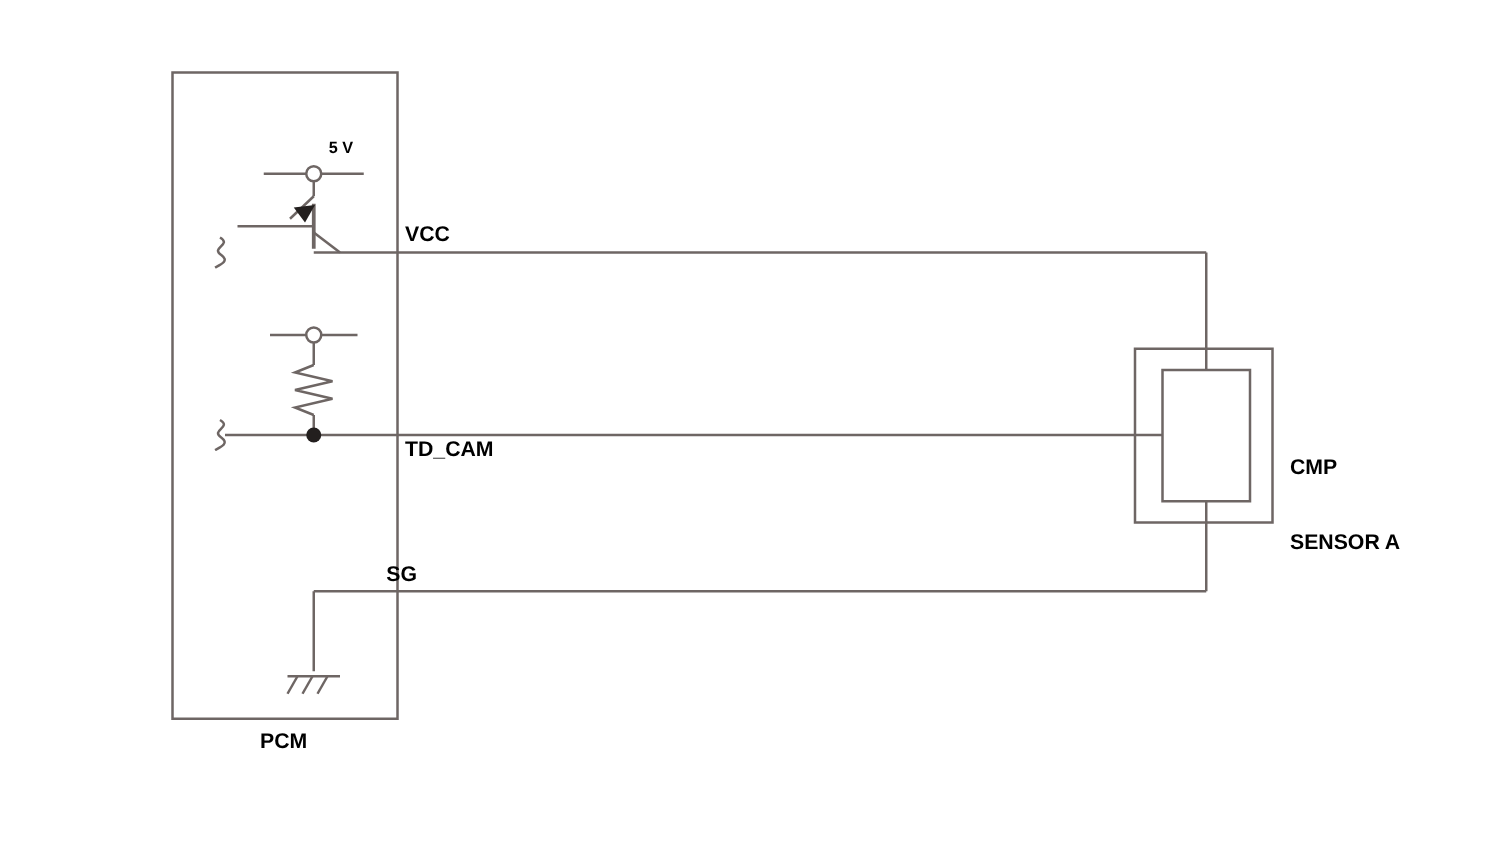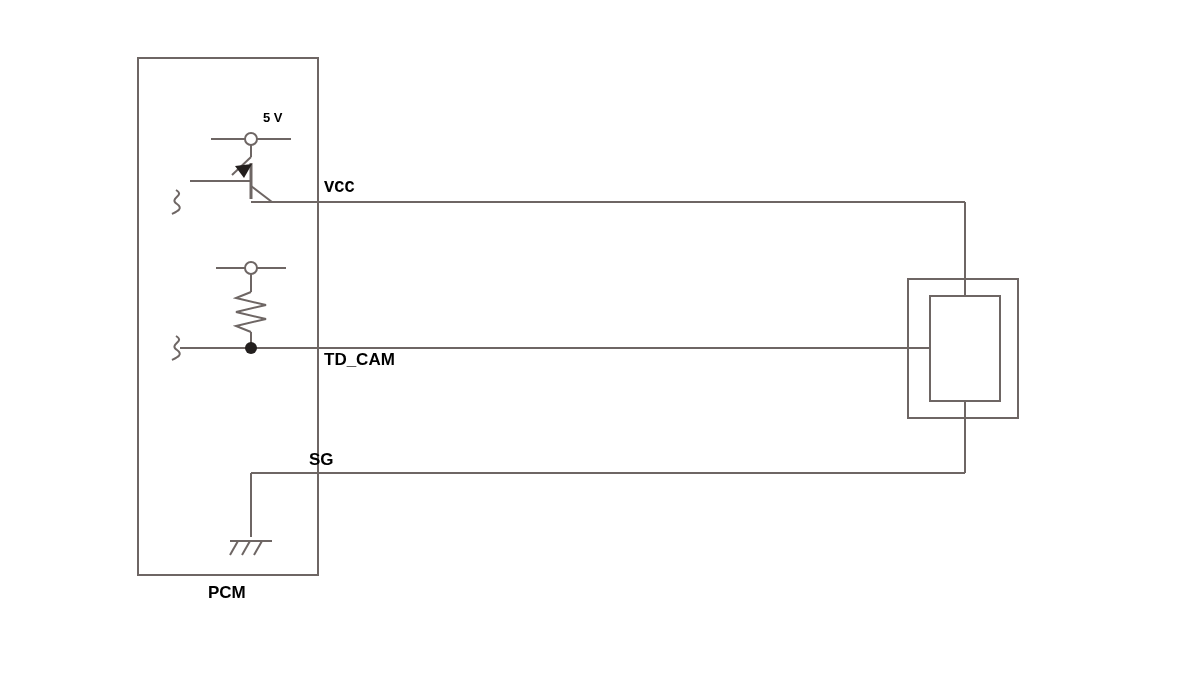--- a/index.html
+++ b/index.html
@@ -25,21 +25,21 @@
     height: 689px;
   }
   .lbl {
     position: absolute;
     font-family: "Liberation Sans", sans-serif;
     font-weight: bold;
     color: #000000;
     white-space: pre;
     line-height: 1.16;
   }
-  .lbl-vcc   { left: 324px; top: 178px;  font-size: 17px; font-family: Liberation Mono, monospace; }
+  .lbl-vcc   { left: 324px; top: 178px;  font-size: 17px; }
   .lbl-tdcam { left: 324px; top: 323px;  font-size: 17px; margin-top: 27px; }
   .lbl-sg    { left: 309px; top: 450px;  font-size: 17px; }
   .lbl-5v    { left: 232px; top: 110px;  font-size: 13px; margin-left: 31px; }
   .lbl-pcm   { left: 208px; top: 583px;  font-size: 17px; }
   .lbl-cmp   { left: 1032px; top: 325px; font-size: 17px; }
 </style>
 </head>
 <body>
 
 <div id="canvas">
@@ -100,14 +100,18 @@
   <div class="lbl lbl-5v">5 V</div>
 
   <div class="lbl lbl-vcc">VCC</div>
 
   <div class="lbl lbl-tdcam">TD_CAM</div>
 
   <div class="lbl lbl-sg">SG</div>
 
   <div class="lbl lbl-pcm">PCM</div>
 
+  <div class="lbl lbl-cmp">
+    <div>CMP</div>
+    <div>SENSOR A</div>
+  </div>
 
 </div>
 
 </body></html>

